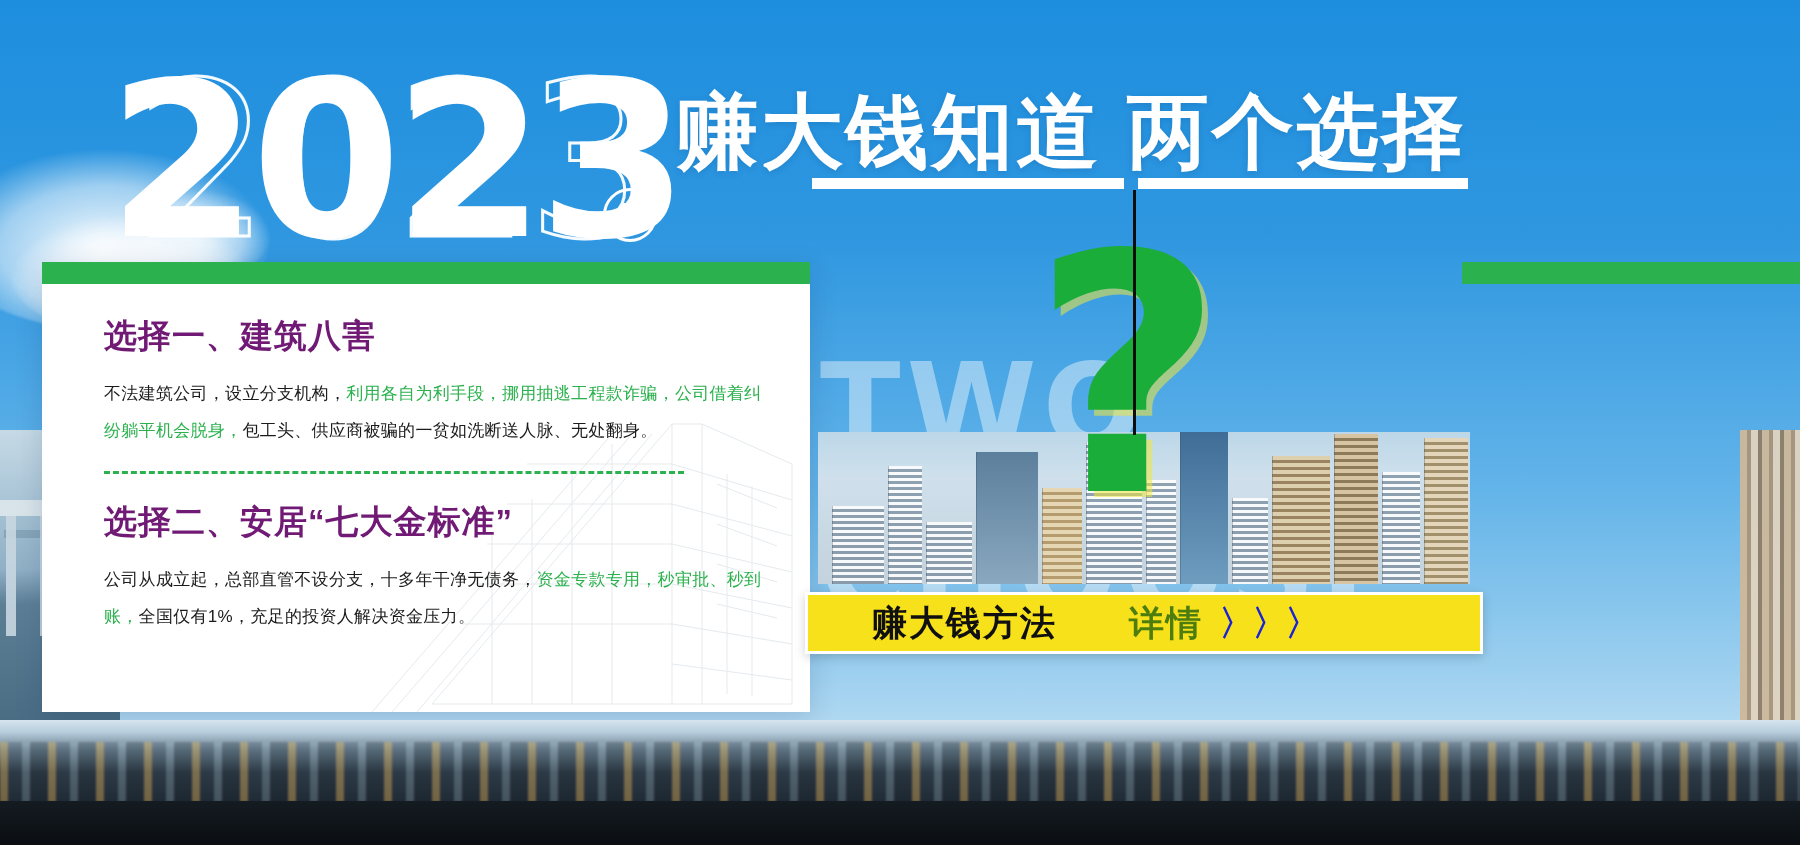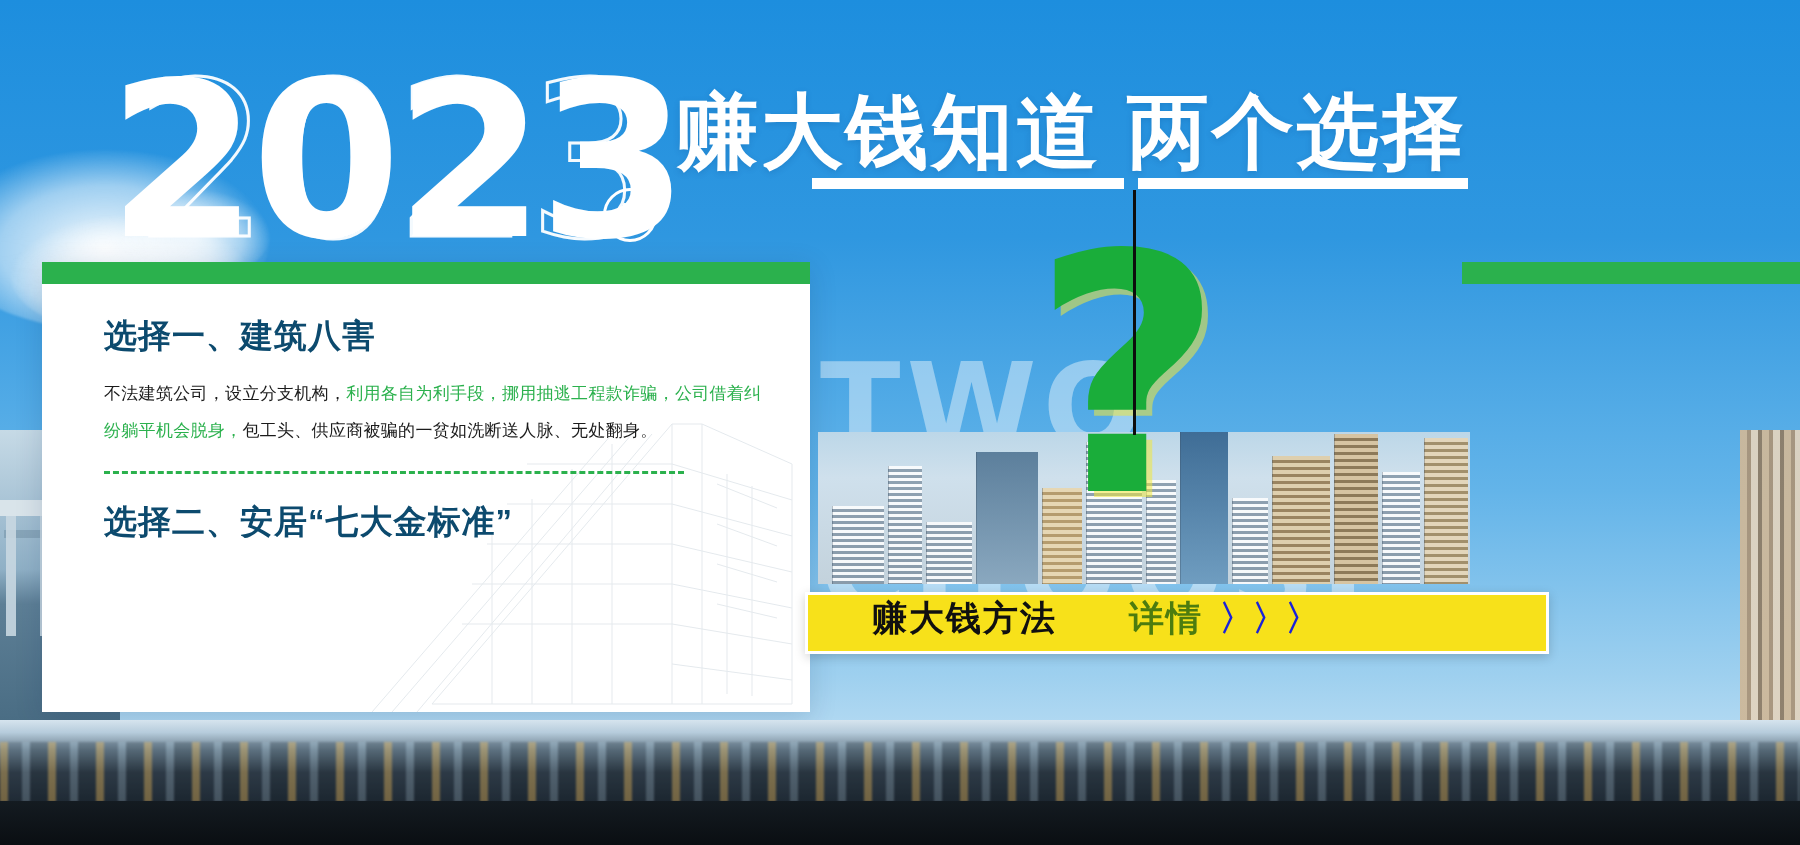--- a/index.html
+++ b/index.html
@@ -111,21 +111,21 @@
     background:#ffffff;
     box-shadow:0 6px 26px rgba(0,40,80,.16);
   }
   .card-topbar { position:absolute; left:0; top:0; width:768px; height:22px; background:#2bb14d; }
   .card-blueprint {
     position:absolute; left:330px; top:22px; width:438px; height:428px; overflow:hidden; opacity:.55;
   }
   .card-inner { position:absolute; left:62px; top:52px; width:690px; }
 
   .sec-title {
-    color:#0c4a6e; font-size:33px; font-weight:700; letter-spacing:1px;
+    color:#701a75; font-size:33px; font-weight:700; letter-spacing:1px;
     margin-bottom:16px; position:relative; z-index:2;
   }
   .sec-body {
     font-size:17px; line-height:37px; color:#1b1b1b; letter-spacing:.3px;
     position:relative; z-index:2; max-width:672px;
   }
   .sec-body .hl { color:#2bb14d; }
 
   .divider {
     margin:22px 0 26px 0; height:0;
@@ -171,23 +171,23 @@
   .vline {
     position:absolute; left:1133px; top:190px; width:3px; height:245px;
     background:#0d0d0d; z-index:5;
   }
   .right-green-tab {
     position:absolute; left:1462px; top:262px; width:338px; height:22px; background:#2bb14d; z-index:2;
   }
 
   
   .cta {
-    position:absolute; left:805px; top:592px; width:744px; height:62px;
+    position:absolute; left:805px; top:592px; width:678px; height:62px;
     background:#f7e11a; border:3px solid #ffffff;
-    display:flex; z-index:8;
+    display:flex; align-items:center; z-index:8;
     box-shadow:0 3px 10px rgba(0,0,0,.18);
   }
   .cta-main {
     color:#101010; font-size:35px; font-weight:700; letter-spacing:2px;
     margin-left:64px;
   }
   .cta-detail {
     color:#4d7c0f; font-size:35px; font-weight:700; letter-spacing:2px;
     margin-left:72px;
   }
@@ -265,20 +265,23 @@
     <div class="card-inner">
 
       <div class="sec-title">选择一、建筑八害</div>
       <div class="sec-body">
         <span>不法建筑公司，设立分支机构，</span><span class="hl">利用各自为利手段，挪用抽逃工程款诈骗，公司借着纠纷躺平机会脱身，</span><span>包工头、供应商被骗的一贫如洗断送人脉、无处翻身。</span>
       </div>
 
       <div class="divider"></div>
 
       <div class="sec-title">选择二、安居“七大金标准”</div>
+      <div class="sec-body">
+        <span>公司从成立起，总部直管不设分支，十多年干净无债务，</span><span class="hl">资金专款专用，秒审批、秒到账，</span><span>全国仅有1%，充足的投资人解决资金压力。</span>
+      </div>
 
     </div>
   </div>
 
   <div class="cta">
     <span class="cta-main">赚大钱方法</span>
     <span class="cta-detail">详情</span>
     <span class="cta-arrows">〉〉〉</span>
   </div>
 

